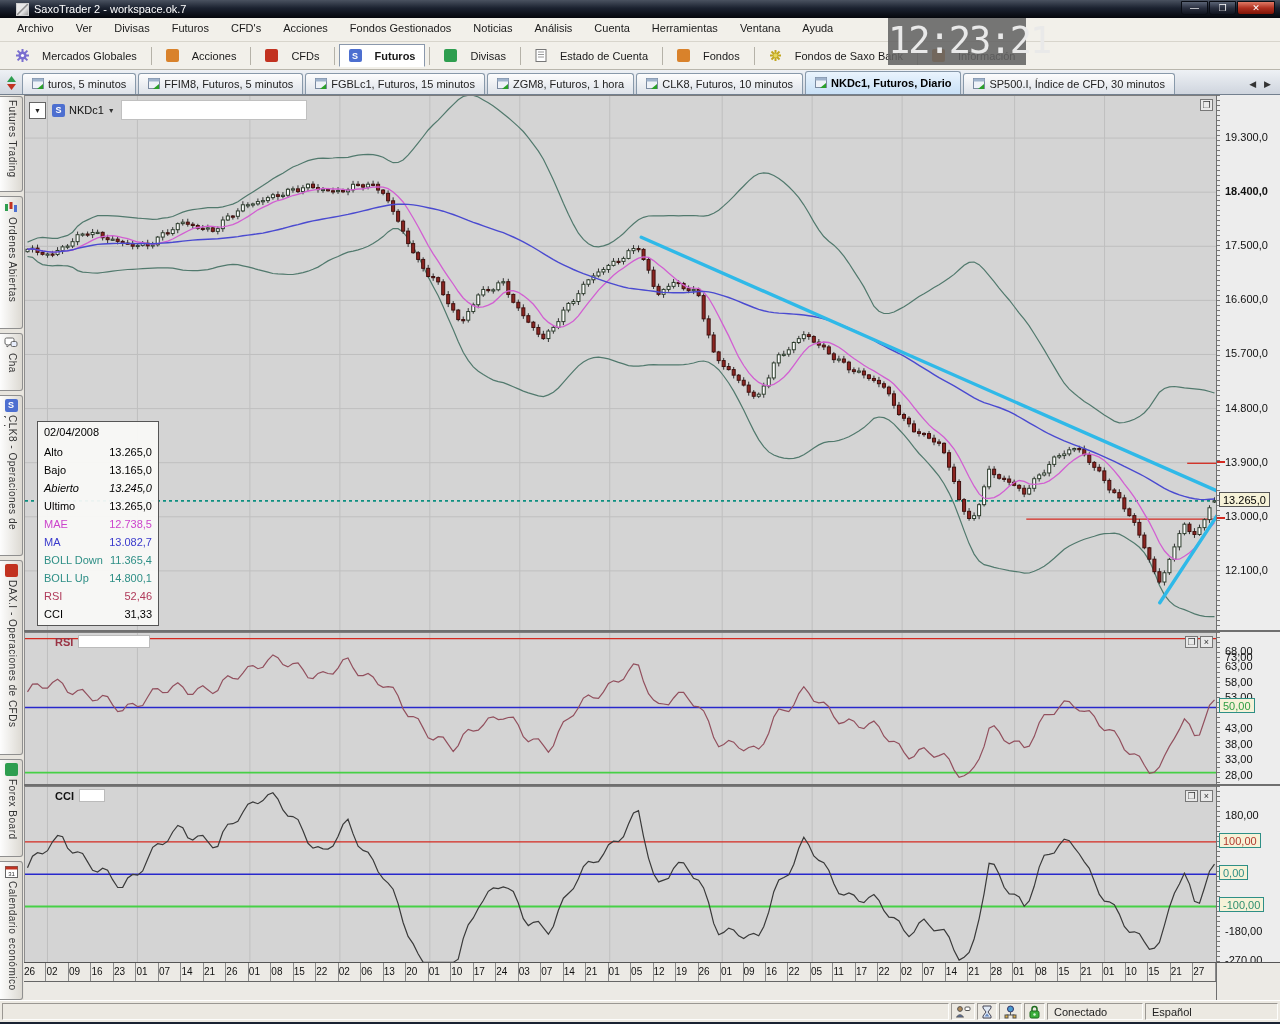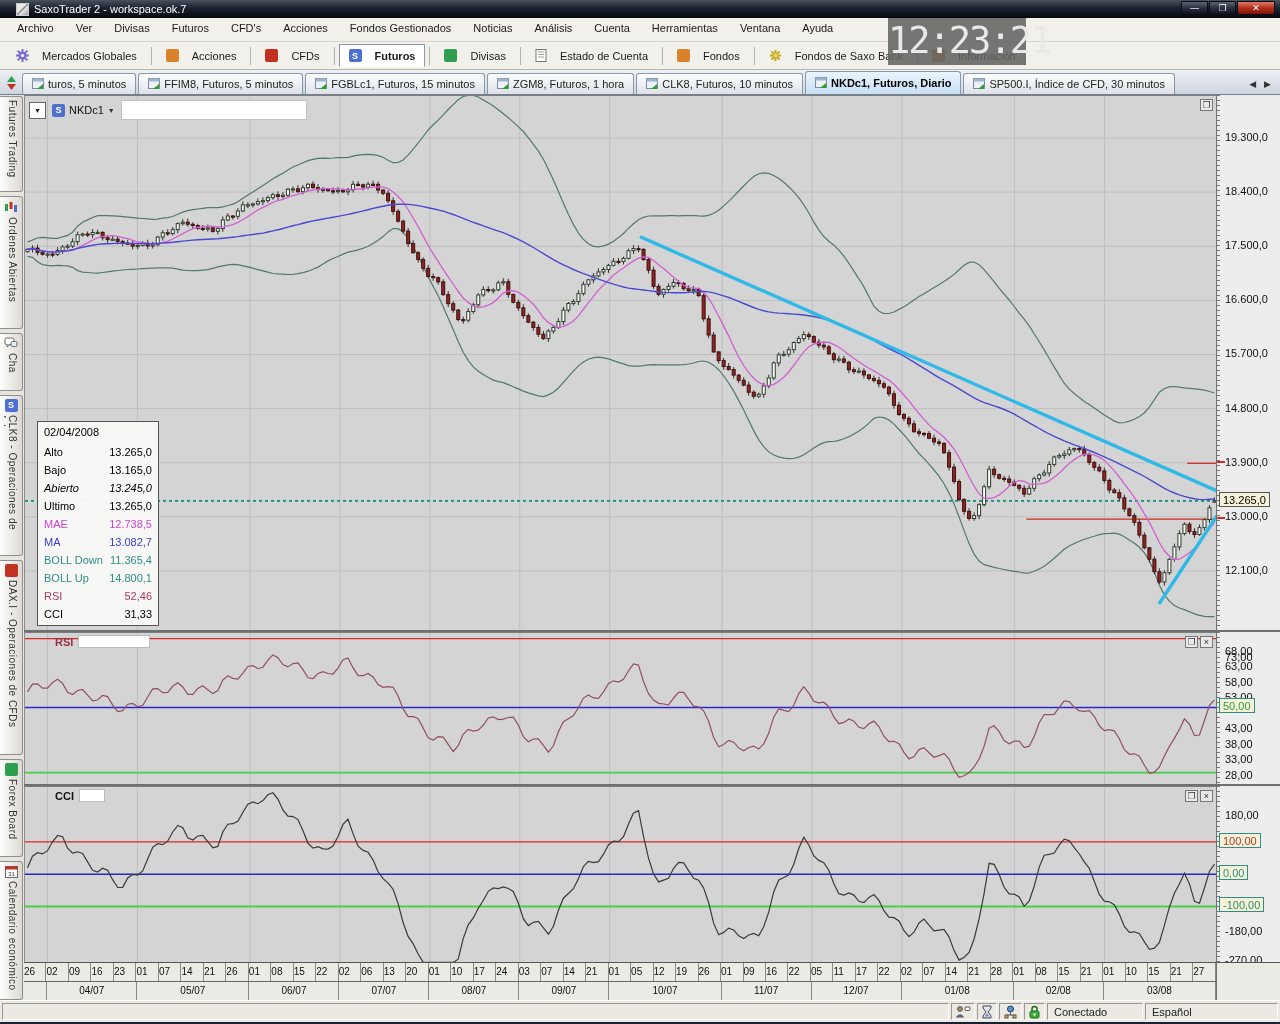--- a/index.html
+++ b/index.html
@@ -988,21 +988,21 @@
       <line x1="0" y1="54.899082568807344" x2="1192" y2="54.899082568807344" stroke="#d42a20" stroke-width="1.4"></line>
       <line x1="0" y1="87.19266055045873" x2="1192" y2="87.19266055045873" stroke="#2828cc" stroke-width="1.4"></line>
       <line x1="0" y1="119.4862385321101" x2="1192" y2="119.4862385321101" stroke="#46d046" stroke-width="1.8"></line>
       <polyline points="2.5,80.7 7.5,69.2 12.5,65.7 17.5,66.9 22.5,63.7 27.5,54.8 32.6,48.5 37.6,49.7 42.6,61.2 47.6,66.2 52.6,64.8 57.6,66.4 62.6,74.9 67.6,83.3 72.6,85.0 77.6,81.2 82.6,83.3 87.6,92.7 92.7,100.5 97.7,100.3 102.7,91.0 107.7,87.4 112.7,88.1 117.7,84.0 122.7,72.1 127.7,60.3 132.7,56.7 137.7,57.7 142.7,54.2 147.7,45.0 152.8,38.4 157.8,40.7 162.8,50.8 167.8,53.0 172.8,49.0 177.8,48.3 182.8,54.6 187.8,60.8 192.8,59.4 197.8,45.0 202.8,37.2 207.8,36.7 212.9,34.2 217.9,25.3 222.9,17.2 227.9,14.9 232.9,16.7 237.9,13.6 242.9,7.8 247.9,5.8 252.9,12.1 257.9,23.0 262.9,29.1 267.9,29.6 273.0,32.6 278.0,43.7 283.0,56.3 288.0,61.1 293.0,59.7 298.0,61.9 303.0,62.1 308.0,59.1 313.0,49.4 318.0,37.4 323.0,32.2 328.1,46.9 333.1,59.2 338.1,63.4 343.1,65.3 348.1,73.0 353.1,84.8 358.1,91.7 363.1,96.1 368.1,102.2 373.1,116.6 378.1,135.5 383.1,149.4 388.2,156.9 393.2,167.0 398.2,175.4 403.2,175.4 408.2,175.4 413.2,175.4 418.2,175.4 423.2,175.4 428.2,175.4 433.2,172.2 438.2,151.6 443.2,137.9 448.3,130.9 453.3,121.2 458.3,113.5 463.3,104.3 468.3,100.9 473.3,101.6 478.3,99.9 483.3,101.5 488.3,104.5 493.3,116.0 498.3,131.7 503.3,138.6 508.4,135.3 513.4,134.5 518.4,140.8 523.4,147.2 528.4,139.3 533.4,123.2 538.4,111.2 543.4,106.5 548.4,101.7 553.4,91.7 558.4,79.6 563.4,74.4 568.5,75.7 573.5,74.6 578.5,67.2 583.5,57.7 588.5,54.2 593.5,54.7 598.5,49.6 603.5,37.0 608.5,26.0 613.5,23.6 618.5,49.3 623.5,71.1 628.6,87.0 633.6,94.9 638.6,93.1 643.6,91.2 648.6,81.3 653.6,75.4 658.6,75.8 663.6,83.6 668.6,91.3 673.6,93.2 678.6,100.9 683.6,115.5 688.7,136.4 693.7,147.7 698.7,145.4 703.7,141.1 708.7,143.0 713.7,148.8 718.7,151.5 723.7,148.0 728.7,146.5 733.7,148.8 738.7,139.7 743.7,125.2 748.8,104.7 753.8,92.9 758.8,90.5 763.8,87.9 768.8,77.2 773.8,61.3 778.8,50.2 783.8,58.0 788.8,69.0 793.8,73.4 798.8,75.7 803.8,83.2 808.9,96.8 813.9,106.7 818.9,108.1 823.9,105.9 828.9,108.1 833.9,114.3 838.9,115.6 843.9,110.4 848.9,107.5 853.9,113.3 858.9,123.7 863.9,130.1 869.0,130.7 874.0,133.9 879.0,143.7 884.0,149.6 889.0,145.2 894.0,136.0 899.0,132.0 904.0,138.2 909.0,143.9 914.0,143.1 919.0,142.3 924.1,150.1 929.1,163.6 934.1,173.1 939.1,170.2 944.1,165.5 949.1,152.0 954.1,131.8 959.1,106.7 964.1,76.3 969.1,77.4 974.1,87.2 979.1,100.3 984.2,106.9 989.2,107.1 994.2,110.0 999.2,119.3 1004.2,113.9 1009.2,99.3 1014.2,80.1 1019.2,68.2 1024.2,67.4 1029.2,66.0 1034.2,58.1 1039.2,52.1 1044.3,53.7 1049.3,60.7 1054.3,67.0 1059.3,74.8 1064.3,81.3 1069.3,94.3 1074.3,107.4 1079.3,114.1 1084.3,114.8 1089.3,117.8 1094.3,127.1 1099.3,139.4 1104.4,145.4 1109.4,144.8 1114.4,146.7 1119.4,154.9 1124.4,162.4 1129.4,161.1 1134.4,155.5 1139.4,138.4 1144.4,120.2 1149.4,106.2 1154.4,97.0 1159.4,86.2 1164.5,97.1 1169.5,114.4 1174.5,116.2 1179.5,100.7 1184.5,84.2 1189.5,77.1" fill="none" stroke="#3a3a3a" stroke-width="1.2"></polyline>
     </svg>
   </div>
 
 <div class="axiscol" id="axis-main" style="top:95px;height:535px">
     <div class="ticks"></div>
     <div class="axis-label" style="top: 36.0787px;">19.300,0</div>
-    <div class="axis-label" style="top: 90.1798px;">18.400,0</div>
+    <div class="axis-label" style="top: 90.1798px; font-weight: bold;">18.400,0</div>
     <div class="axis-label" style="top: 144.281px;">17.500,0</div>
     <div class="axis-label" style="top: 198.382px;">16.600,0</div>
     <div class="axis-label" style="top: 252.483px;">15.700,0</div>
     <div class="axis-label" style="top: 306.584px;">14.800,0</div>
     <div class="axis-label" style="top: 360.685px;">13.900,0</div>
     <div class="axis-label" style="top: 414.787px;">13.000,0</div>
     <div class="axis-label" style="top: 468.888px;">12.100,0</div>
     <div class="red-dash" style="top: 422.191px;"></div>
     <div class="red-dash" style="top: 366.287px;"></div>
     <div class="marker" style="top: 396.857px; left: 2px;">13.265,0</div>
@@ -1079,35 +1079,20 @@
       <div class="day-cell">01</div>
       <div class="day-cell">08</div>
       <div class="day-cell">15</div>
       <div class="day-cell">21</div>
       <div class="day-cell">01</div>
       <div class="day-cell">10</div>
       <div class="day-cell">15</div>
       <div class="day-cell">21</div>
       <div class="day-cell">27</div>
     </div>
-  <div class="month-row" id="month-row">
-      <div class="month-cell" style="flex: 1 1 0%;"></div>
-      <div class="month-cell" style="flex: 4 1 0%;">04/07</div>
-      <div class="month-cell" style="flex: 5 1 0%;">05/07</div>
-      <div class="month-cell" style="flex: 4 1 0%;">06/07</div>
-      <div class="month-cell" style="flex: 4 1 0%;">07/07</div>
-      <div class="month-cell" style="flex: 4 1 0%;">08/07</div>
-      <div class="month-cell" style="flex: 4 1 0%;">09/07</div>
-      <div class="month-cell" style="flex: 5 1 0%;">10/07</div>
-      <div class="month-cell" style="flex: 4 1 0%;">11/07</div>
-      <div class="month-cell" style="flex: 4 1 0%;">12/07</div>
-      <div class="month-cell" style="flex: 5 1 0%;">01/08</div>
-      <div class="month-cell" style="flex: 4 1 0%;">02/08</div>
-      <div class="month-cell" style="flex: 5 1 0%;">03/08</div>
-    </div>
 </div>
 <div class="xcorner"></div>
 
 <div class="statusbar" id="statusbar">
   <div class="seg" style="flex:1"></div>
   <div class="seg icon-seg" id="seg-person">
       <svg width="16" height="13" viewBox="0 0 16 13">
         <circle cx="5" cy="4" r="2.4" fill="#b08a5a" stroke="#555"></circle>
         <path d="M1.5 12 Q5 7.5 8.5 12 Z" fill="#5a76b0" stroke="#555"></path>
         <rect x="10" y="2" width="5" height="3.5" rx="1" fill="#fff" stroke="#555"></rect>

